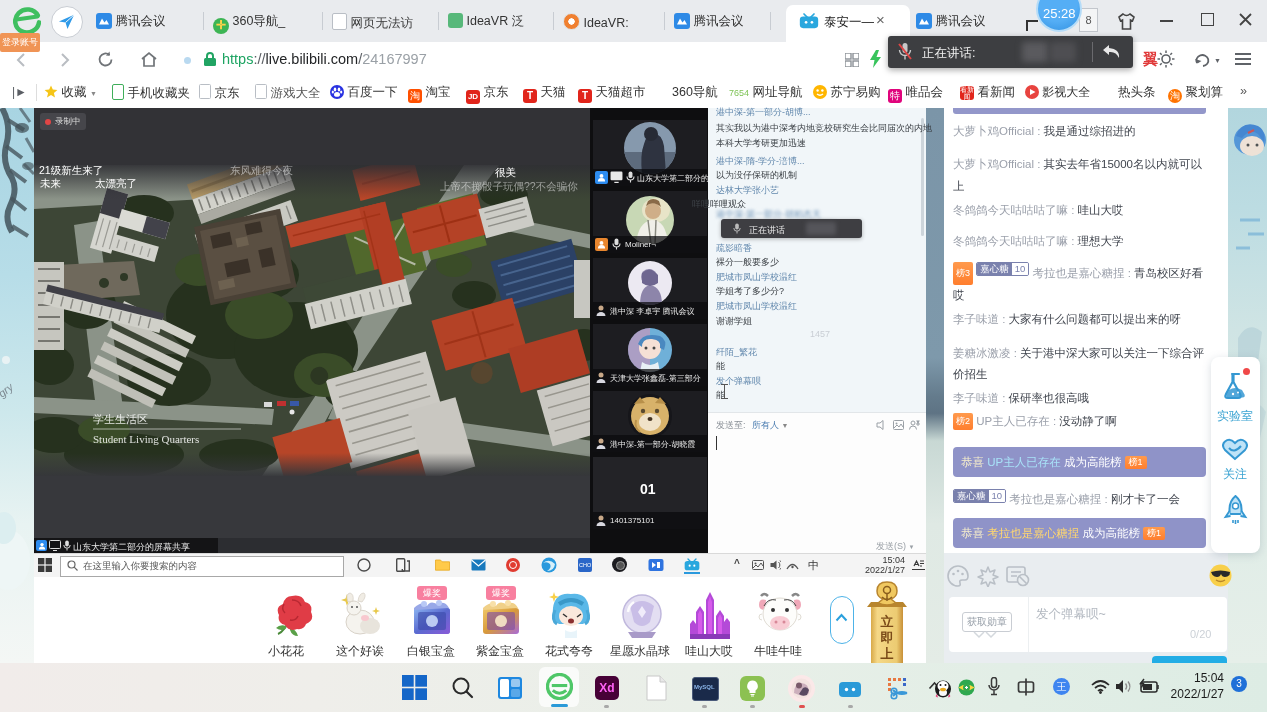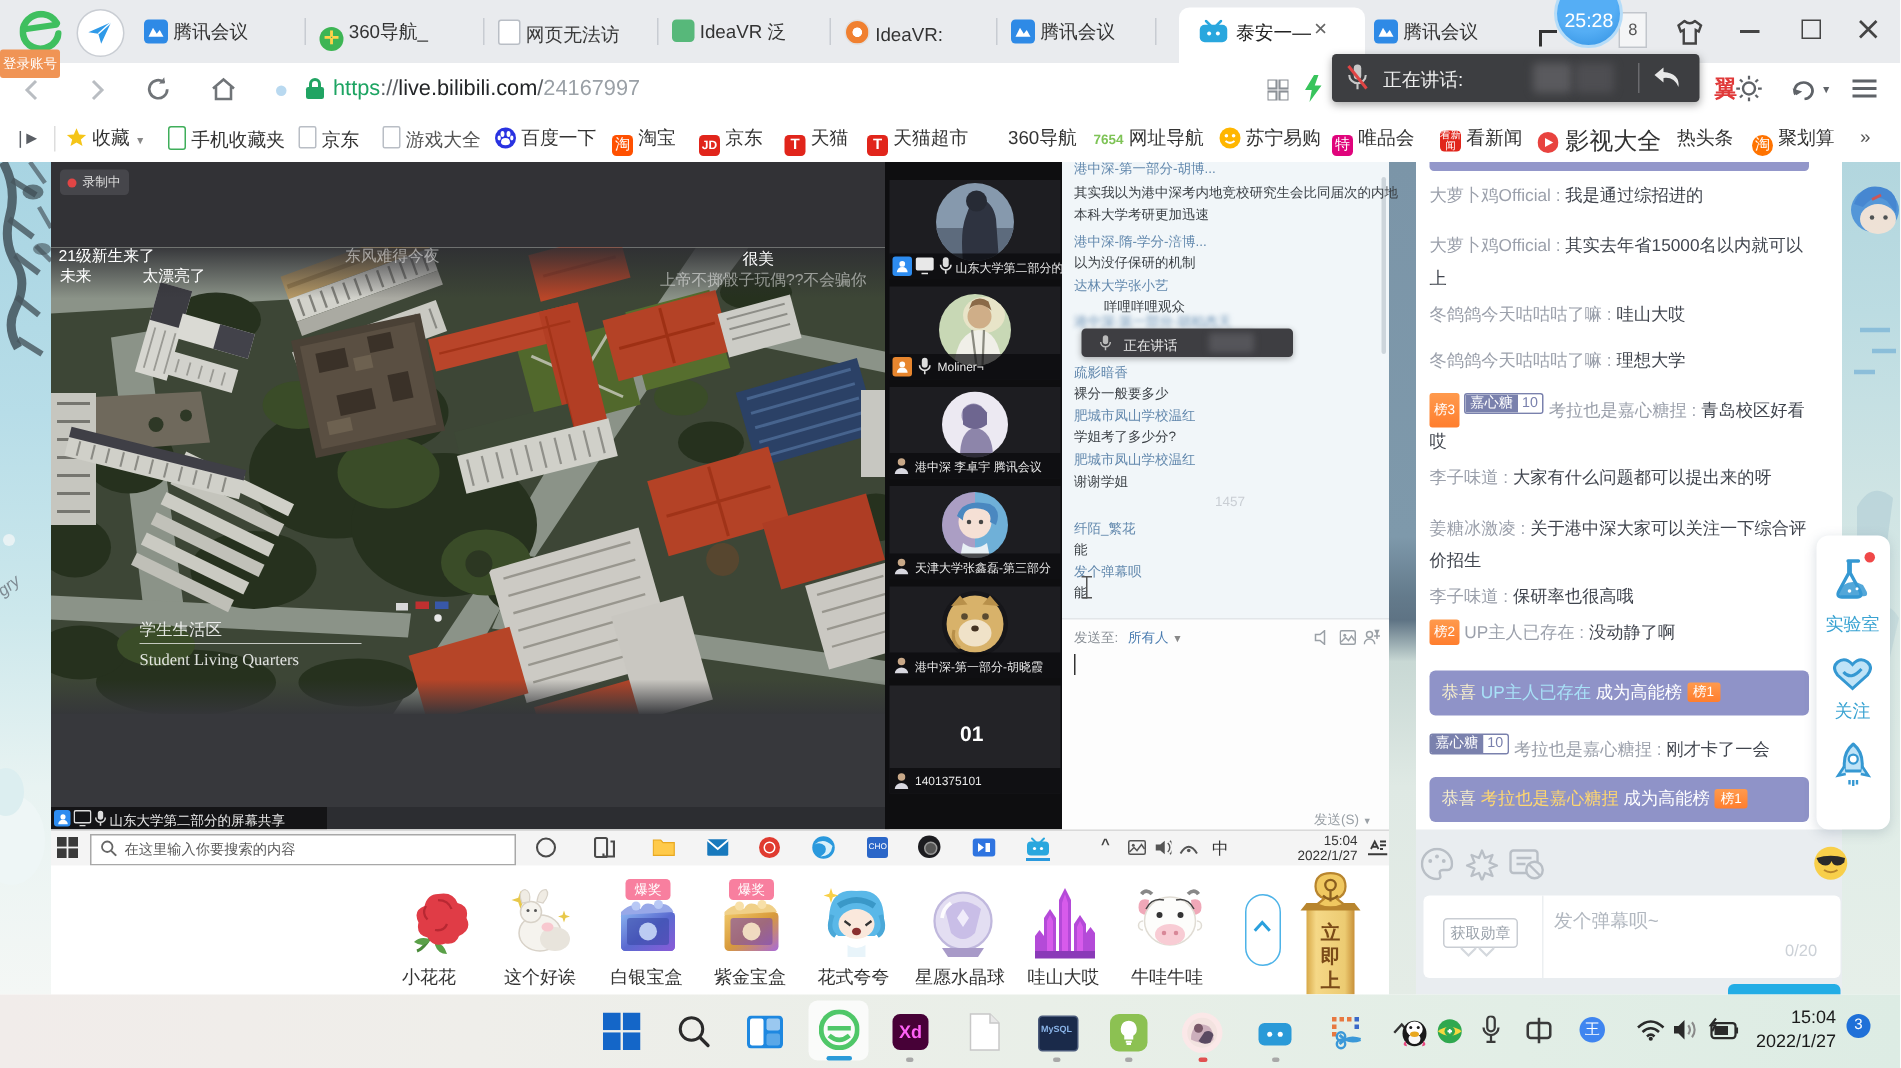--- a/index.html
+++ b/index.html
@@ -143,29 +143,29 @@
           <ellipse cx="9" cy="4.4" rx="1.3" ry="2" fill="#fff"></ellipse>
           <ellipse cx="2.8" cy="7" rx="1.1" ry="1.6" fill="#fff"></ellipse>
           <ellipse cx="11.2" cy="7" rx="1.1" ry="1.6" fill="#fff"></ellipse>
           <path d="M7 7 q3 0 3 2.8 q0 2 -3 2 q-3 0 -3 -2 q0 -2.8 3 -2.8 Z" fill="#fff"></path>
         </svg></span> 百度一下</div>
 <div class="a tx" style="left:408px;top:84px;font-size:12.5px;color:#333"><span style="display:inline-block;width:14px;height:14px;background:#ff5000;border-radius:3px;vertical-align:-3px;text-align:center;color:#fff;font-size:10px;line-height:14px">淘</span> 淘宝</div>
 <div class="a tx" style="left:466px;top:84px;font-size:12.5px;color:#333"><span style="display:inline-block;width:14px;height:14px;background:#e1251b;border-radius:3px;vertical-align:-3px;text-align:center;color:#fff;font-size:8px;line-height:14px;font-weight:bold">JD</span> 京东</div>
 <div class="a tx" style="left:523px;top:84px;font-size:12.5px;color:#333"><span style="display:inline-block;width:14px;height:14px;background:#e1251b;border-radius:3px;vertical-align:-3px;text-align:center;color:#fff;font-size:10px;line-height:14px;font-weight:bold">T</span> 天猫</div>
 <div class="a tx" style="left:578px;top:84px;font-size:12.5px;color:#333"><span style="display:inline-block;width:14px;height:14px;background:#e1251b;border-radius:3px;vertical-align:-3px;text-align:center;color:#fff;font-size:10px;line-height:14px;font-weight:bold">T</span> 天猫超市</div>
 <div class="a tx" style="left:672px;top:84px;font-size:12.5px;color:#333">360导航</div>
-<div class="a tx" style="left:729px;top:84px;font-size:12.5px;color:#333"><span style="color:#7ec356;font-size:9px;font-weight:bold">7654</span> 网址导航</div>
+<div class="a tx" style="left:729px;top:84px;font-size:12.5px;color:#333"><span style="color:#7ec356;font-size:9px;font-weight:normal">7654</span> 网址导航</div>
 <div class="a tx" style="left:813px;top:84px;font-size:12.5px;color:#333"><span style="display:inline-block;width:14px;height:14px;background:#ffb600;border-radius:50%;vertical-align:-3px;position:relative"><svg width="14" height="14" viewBox="0 0 14 14" style="position:absolute;left:0;top:0">
           <circle cx="4.6" cy="5.5" r="1.2" fill="#fff"></circle>
           <circle cx="9.4" cy="5.5" r="1.2" fill="#fff"></circle>
           <path d="M4 9 q3 2.5 6 0" stroke="#fff" stroke-width="1.3" fill="none"></path>
         </svg></span> 苏宁易购</div>
 <div class="a tx" style="left:888px;top:84px;font-size:12.5px;color:#333"><span style="display:inline-block;width:14px;height:14px;background:#e0047c;border-radius:3px;vertical-align:-3px;text-align:center;color:#fff;font-size:10px;line-height:14px">特</span> 唯品会</div>
 <div class="a tx" style="left:960px;top:84px;font-size:12.5px;color:#333"><span style="display:inline-block;width:14px;height:14px;background:#e1251b;border-radius:3px;vertical-align:-3px;text-align:center;color:#fff;font-size:7px;line-height:7px;padding-top:0">看新<br>闻</span> 看新闻</div>
-<div class="a tx" style="left:1025px;top:84px;font-size:16px;color:#333"><svg width="14" height="14" viewBox="0 0 14 14" style="display:inline-block;vertical-align:-3px">
+<div class="a tx" style="left:1025px;top:84px;font-size:12px;color:#333"><svg width="14" height="14" viewBox="0 0 14 14" style="display:inline-block;vertical-align:-3px">
         <circle cx="7" cy="7" r="7" fill="#e8433f"></circle>
         <path d="M5 4 L10.5 7 L5 10 Z" fill="#fff"></path>
       </svg> 影视大全</div>
 <div class="a tx" style="left:1118px;top:84px;font-size:12.5px;color:#333">热头条</div>
 <div class="a tx" style="left:1168px;top:84px;font-size:12.5px;color:#333"><span style="display:inline-block;width:14px;height:14px;background:#ff7300;border-radius:50%;vertical-align:-3px;text-align:center;color:#fff;font-size:10px;line-height:14px">淘</span> 聚划算</div>
 <div class="a tx" style="left:1240px;top:84px;font-size:12.5px;color:#555">»</div>
 
 <div class="a tx" style="left:0px;top:33px;background:#f09455;color:#fff;font-size:9px;padding:3px 2px;border-radius:2px;z-index:5">登录账号</div>
 
 
@@ -574,21 +574,21 @@
 
 <div class="a" style="left:708px;top:108px;width:218px;height:304px;background:#f1f6f9"></div>
 <div class="a" style="left:708px;top:412px;width:218px;height:141px;background:#fdfdfd;border-top:1px solid #e2e6e9"></div>
 <div class="a tx" style="left:716px;top:106px;font-size:9px;color:#6288ad">港中深-第一部分-胡博...</div>
 <div class="a" style="left:921px;top:118px;width:3px;height:118px;background:#cdd5db;border-radius:2px"></div>
 <div class="a tx" style="left:716px;top:122px;font-size:9px;color:#3c4146">其实我以为港中深考内地竞校研究生会比同届次的内地</div>
 <div class="a tx" style="left:716px;top:137px;font-size:9px;color:#3c4146">本科大学考研更加迅速</div>
 <div class="a tx" style="left:716px;top:155px;font-size:9px;color:#6288ad">港中深-隋-学分-涪博...</div>
 <div class="a tx" style="left:716px;top:169px;font-size:9px;color:#3c4146">以为没仔保研的机制</div>
 <div class="a tx" style="left:716px;top:184px;font-size:9px;color:#6288ad">达林大学张小艺</div>
-<div class="a tx" style="left:736px;top:198px;font-size:9px;color:#3c4146">咩哩咩哩观众</div>
+<div class="a tx" style="left:692px;top:198px;font-size:9px;color:#3c4146">咩哩咩哩观众</div>
 <div class="a tx" style="left:716px;top:208px;font-size:9px;color:#7296b8;filter:blur(1.5px)">港中深-第一部分-胡柏杰天</div>
 
 <div class="a" style="left:721px;top:219px;width:141px;height:19px;background:#3e3e42;border-radius:3px;box-shadow:0 1px 4px rgba(0,0,0,0.3)"></div>
 <svg class="a" style="left:733px;top:223px" width="8" height="11" viewBox="0 0 8 11">
       <rect x="2.2" y="0.5" width="3.6" height="6" rx="1.8" fill="#bbb"></rect>
       <path d="M0.8 5 a3.2 3.2 0 0 0 6.4 0 M4 8.4 V10.5" stroke="#bbb" stroke-width="1" fill="none"></path>
     </svg>
 <div class="a tx" style="left:749px;top:224px;font-size:9px;color:#e8e8e8">正在讲话</div>
 <div class="a" style="left:806px;top:222px;width:30px;height:13px;background:#55555a;border-radius:2px;filter:blur(2px)"></div>
 <div class="a tx" style="left:716px;top:242px;font-size:9px;color:#6288ad">疏影暗香</div>

